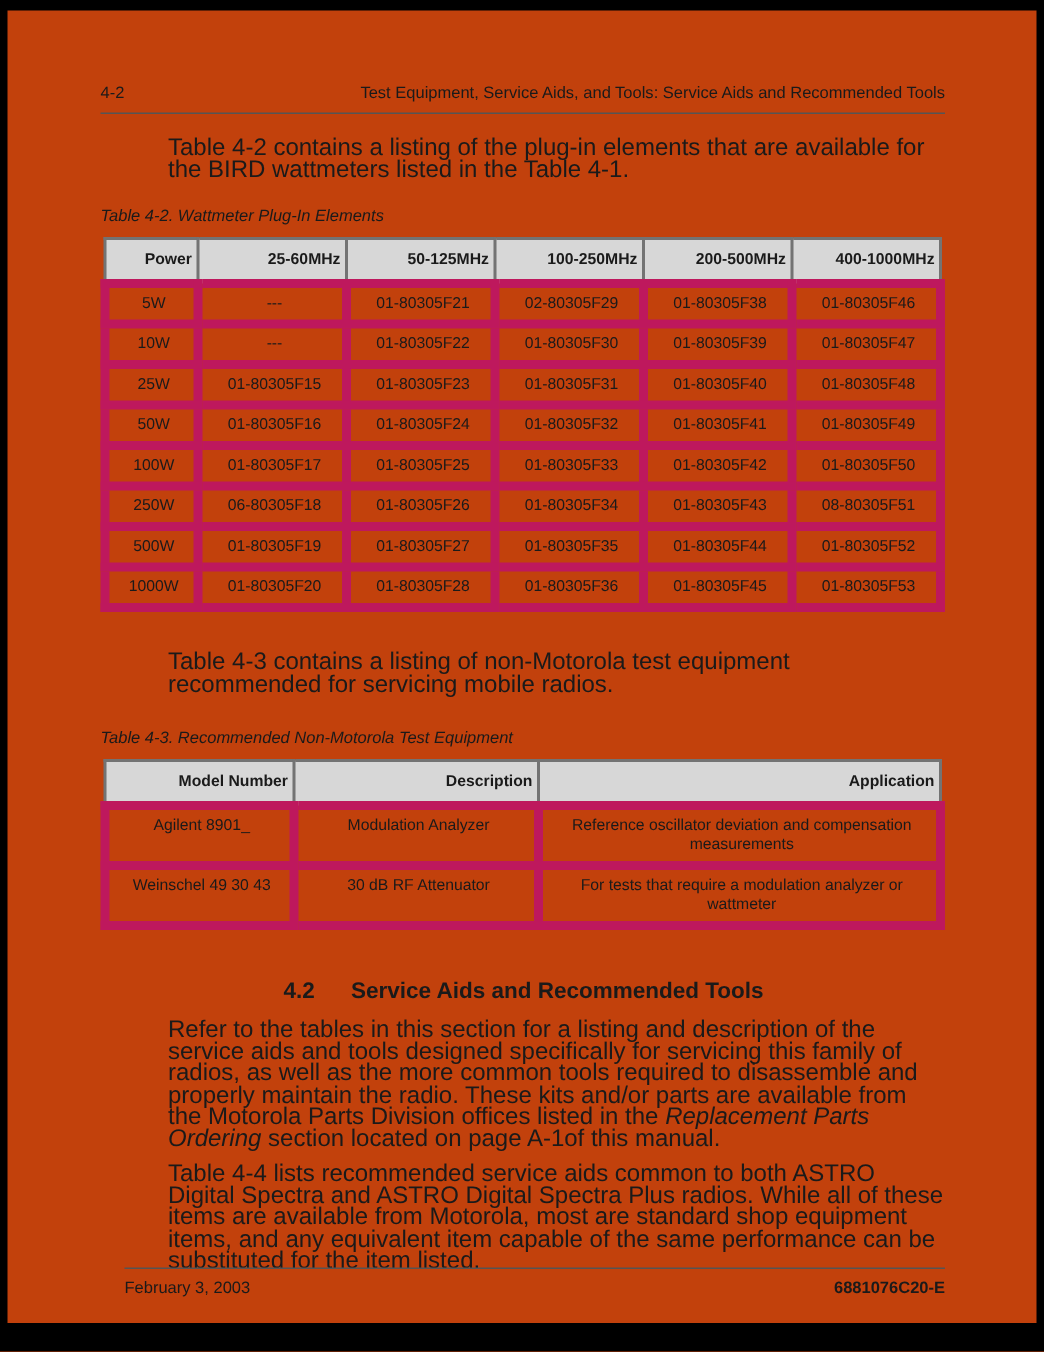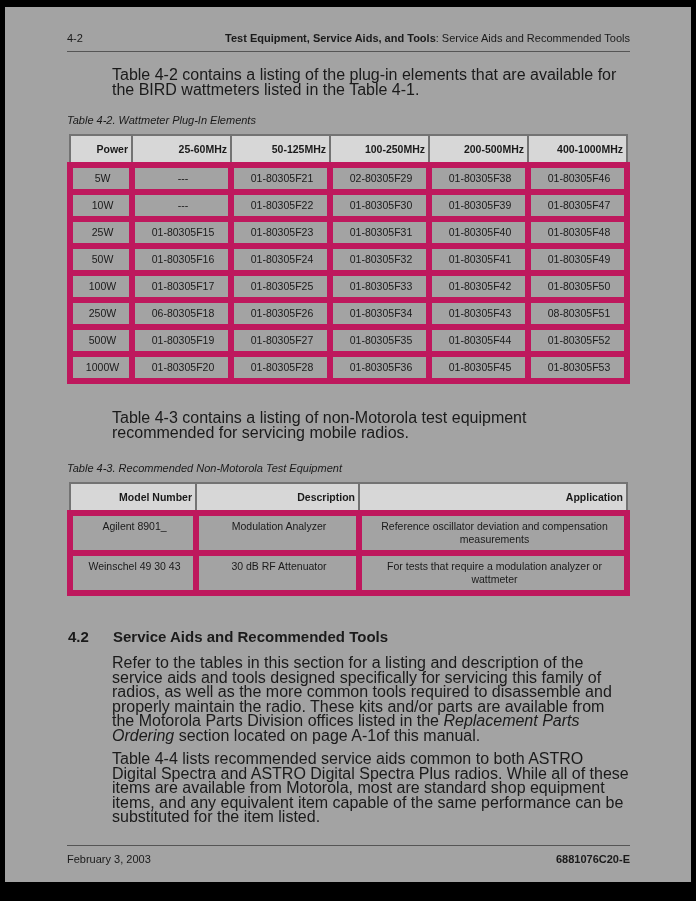--- a/index.html
+++ b/index.html
@@ -6,31 +6,31 @@
   body {
     width:696px; height:901px;
     background:#000;
     position:relative;
     font-family:"Liberation Sans", sans-serif;
     color:#1a1a1a;
   }
   .page {
     position:absolute;
     top:7px; left:5px; right:5px; bottom:19px;
-    background:#a3a3a3;
+    background:#c2410c;
     box-sizing:border-box;
-    padding:24px 61px 0 62px;
+    padding:48px 61px 0 62px;
     overflow:hidden;
   }
   
   .doc-header {
     display:flex; justify-content:space-between; align-items:baseline;
     font-size:11px; line-height:14px;
   }
-  .doc-header .bold { font-weight:bold; }
+  .doc-header .bold { font-weight:normal; }
   .header-rule {
     border:0; border-top:1px solid #555;
     margin:6px 0 0 0; height:0;
   }
   
   .para {
     margin:16px 0 0 45px;
     font-size:16px; line-height:14.5px;
     text-align:left;
   }
@@ -60,28 +60,28 @@
     border:6px solid #be185d;
     padding:4px 4px 4px 7px;
     text-align:center;
     vertical-align:top;
     line-height:13px;
   }
   
   .section-heading {
     display:flex; gap:26px;
     margin:32px 0 0 1px;
-    font-size:15px; font-weight:bold;
+    font-size:15px; font-weight:bold;justify-content:center;
   }
   .section-heading .num { width:19px; }
   .italic { font-style:italic; }
   
   .doc-footer {
     position:absolute;
-    left:62px; right:61px; bottom:17px;
+    left:78px; right:61px; bottom:17px;
   }
   .footer-rule {
     border:0; border-top:1px solid #555; margin:0 0 7px 0;
   }
   .footer-row {
     display:flex; justify-content:space-between;
     font-size:11px;
   }
   .footer-row .doc-number { font-weight:bold; }
 </style>

